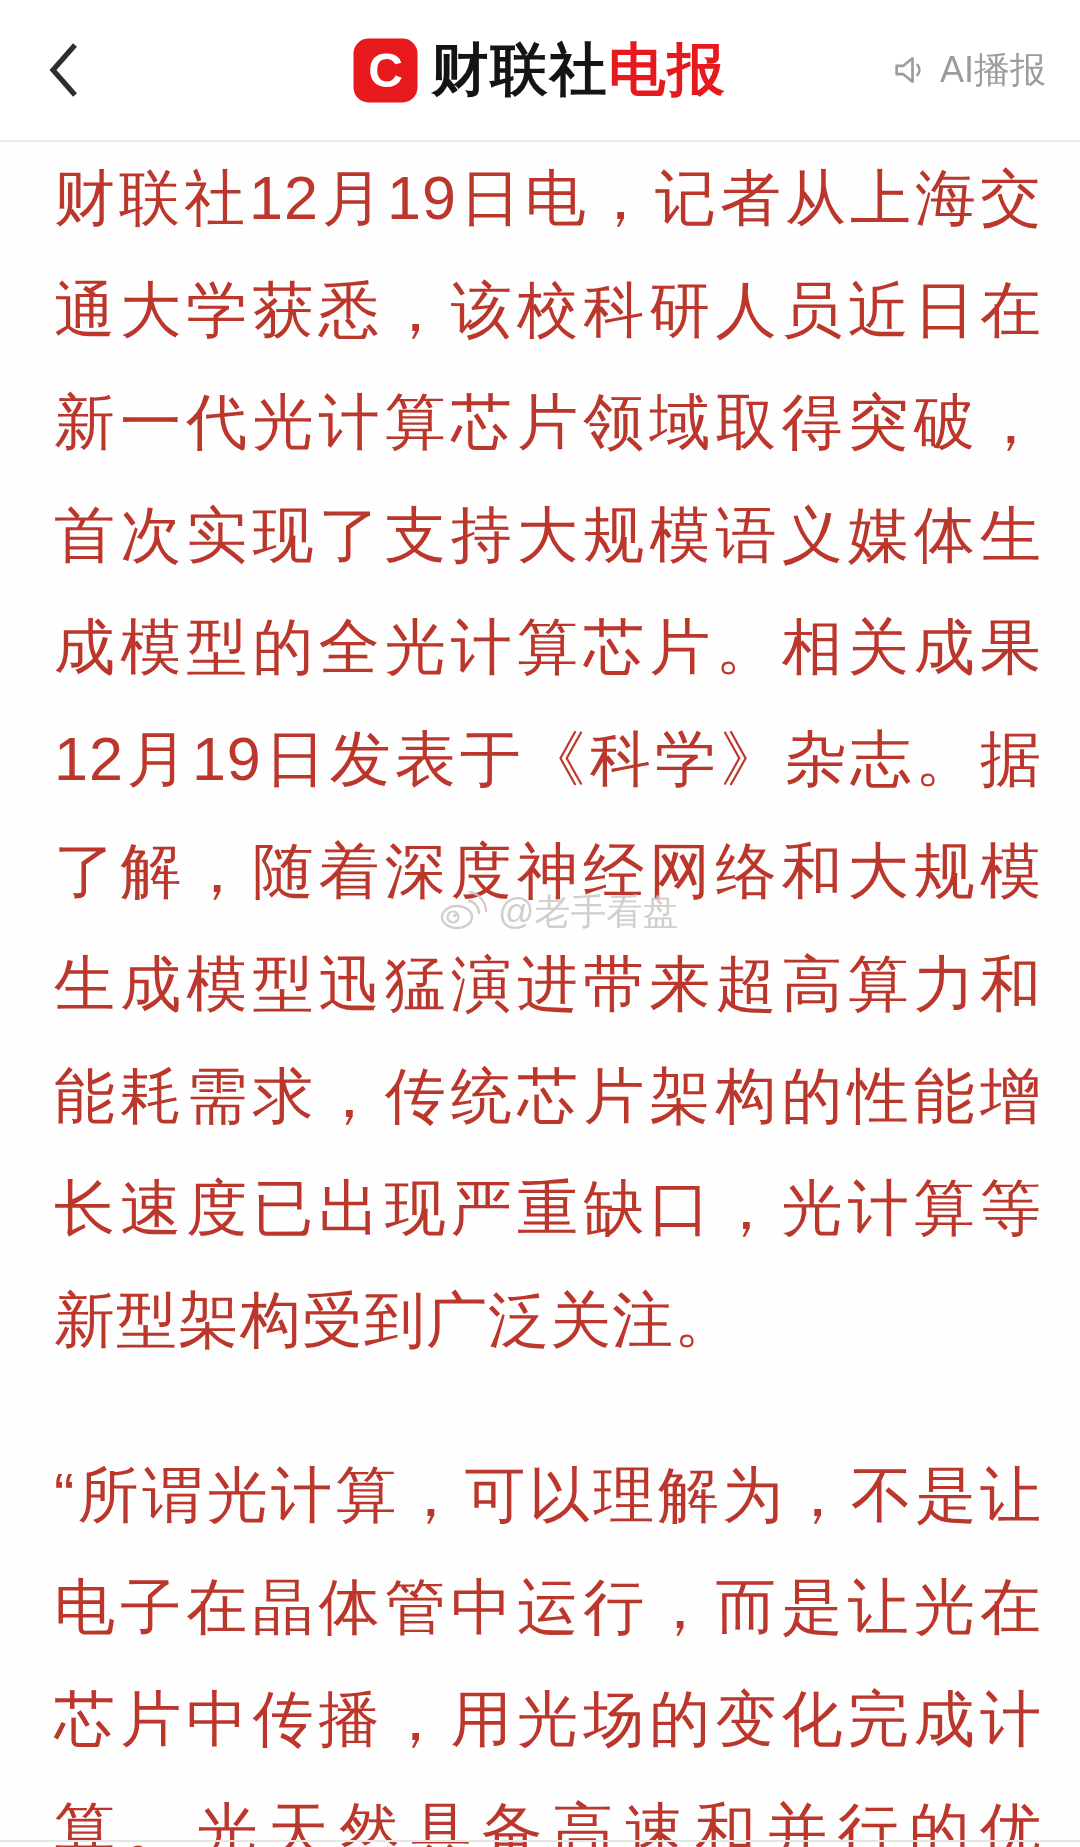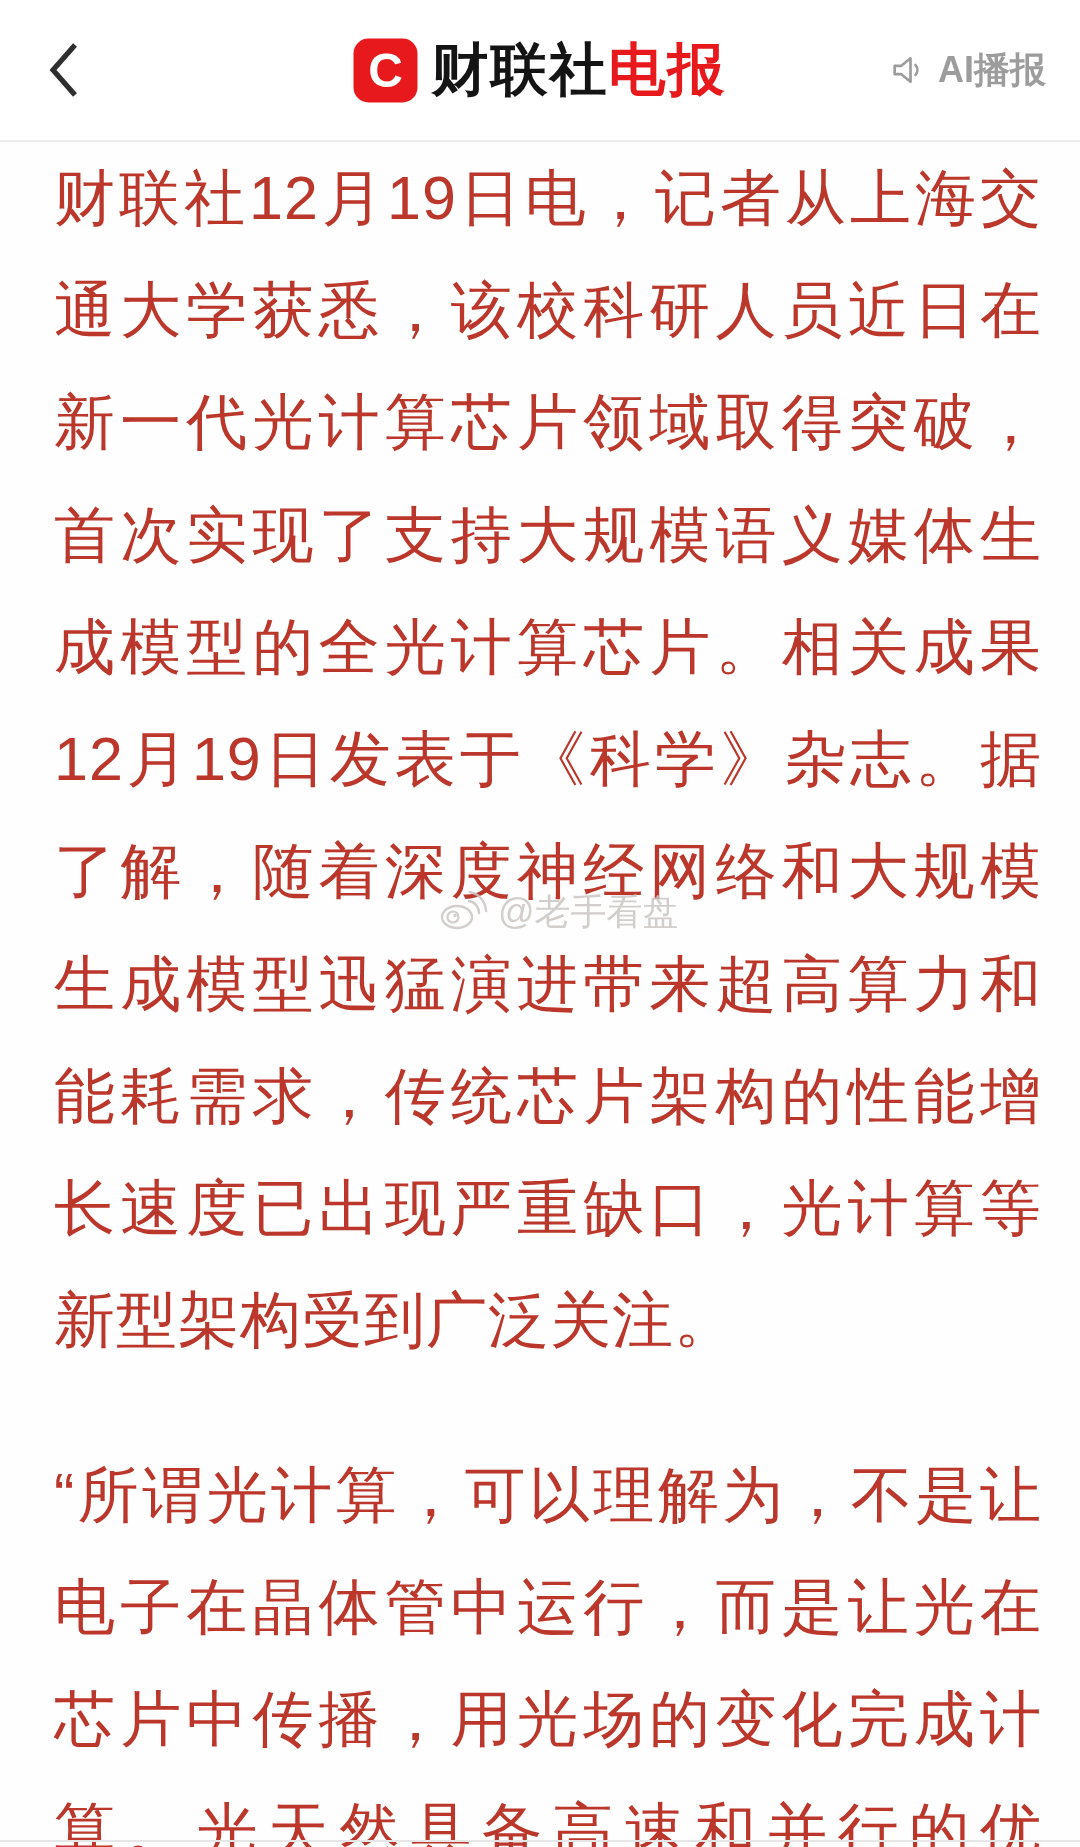--- a/index.html
+++ b/index.html
@@ -12,21 +12,21 @@
           background:#ffffff;border-bottom:2px solid #ececec;}
   .back-btn{display:flex;align-items:center;justify-content:center;width:60px;height:80px;cursor:pointer;}
   .logo{position:absolute;left:50%;top:50%;transform:translate(-50%,-50%);
         display:flex;align-items:center;gap:14px;}
   .logo-badge{width:64px;height:64px;border-radius:15px;background:#e8191c;
               display:flex;align-items:center;justify-content:center;
               color:#ffffff;font-size:48px;font-weight:900;line-height:1;}
   .logo-text{font-size:57px;font-weight:900;letter-spacing:2px;color:#141414;white-space:nowrap;}
   .logo-text .red{color:#e8191c;text-align:right;}
   .ai-broadcast{display:flex;align-items:center;gap:10px;color:#9c9c9c;
-                font-size:36px;cursor:pointer;font-weight:bold;}
+                font-size:36px;cursor:pointer;}
 
   
   .article{position:relative;padding:0 38px;box-sizing:border-box;}
   .article-title{margin:26px 0 50px 0;font-size:55px;line-height:1.56;
                  font-weight:700;color:#c5282c;letter-spacing:1px;}
   .article p{margin:0 0 62px 16px;font-size:61px;line-height:1.84;color:#bc372b;
              font-weight:500;letter-spacing:1px;text-align:justify;}
 
   
   .watermark{position:absolute;left:436px;top:888px;display:flex;align-items:flex-start;

